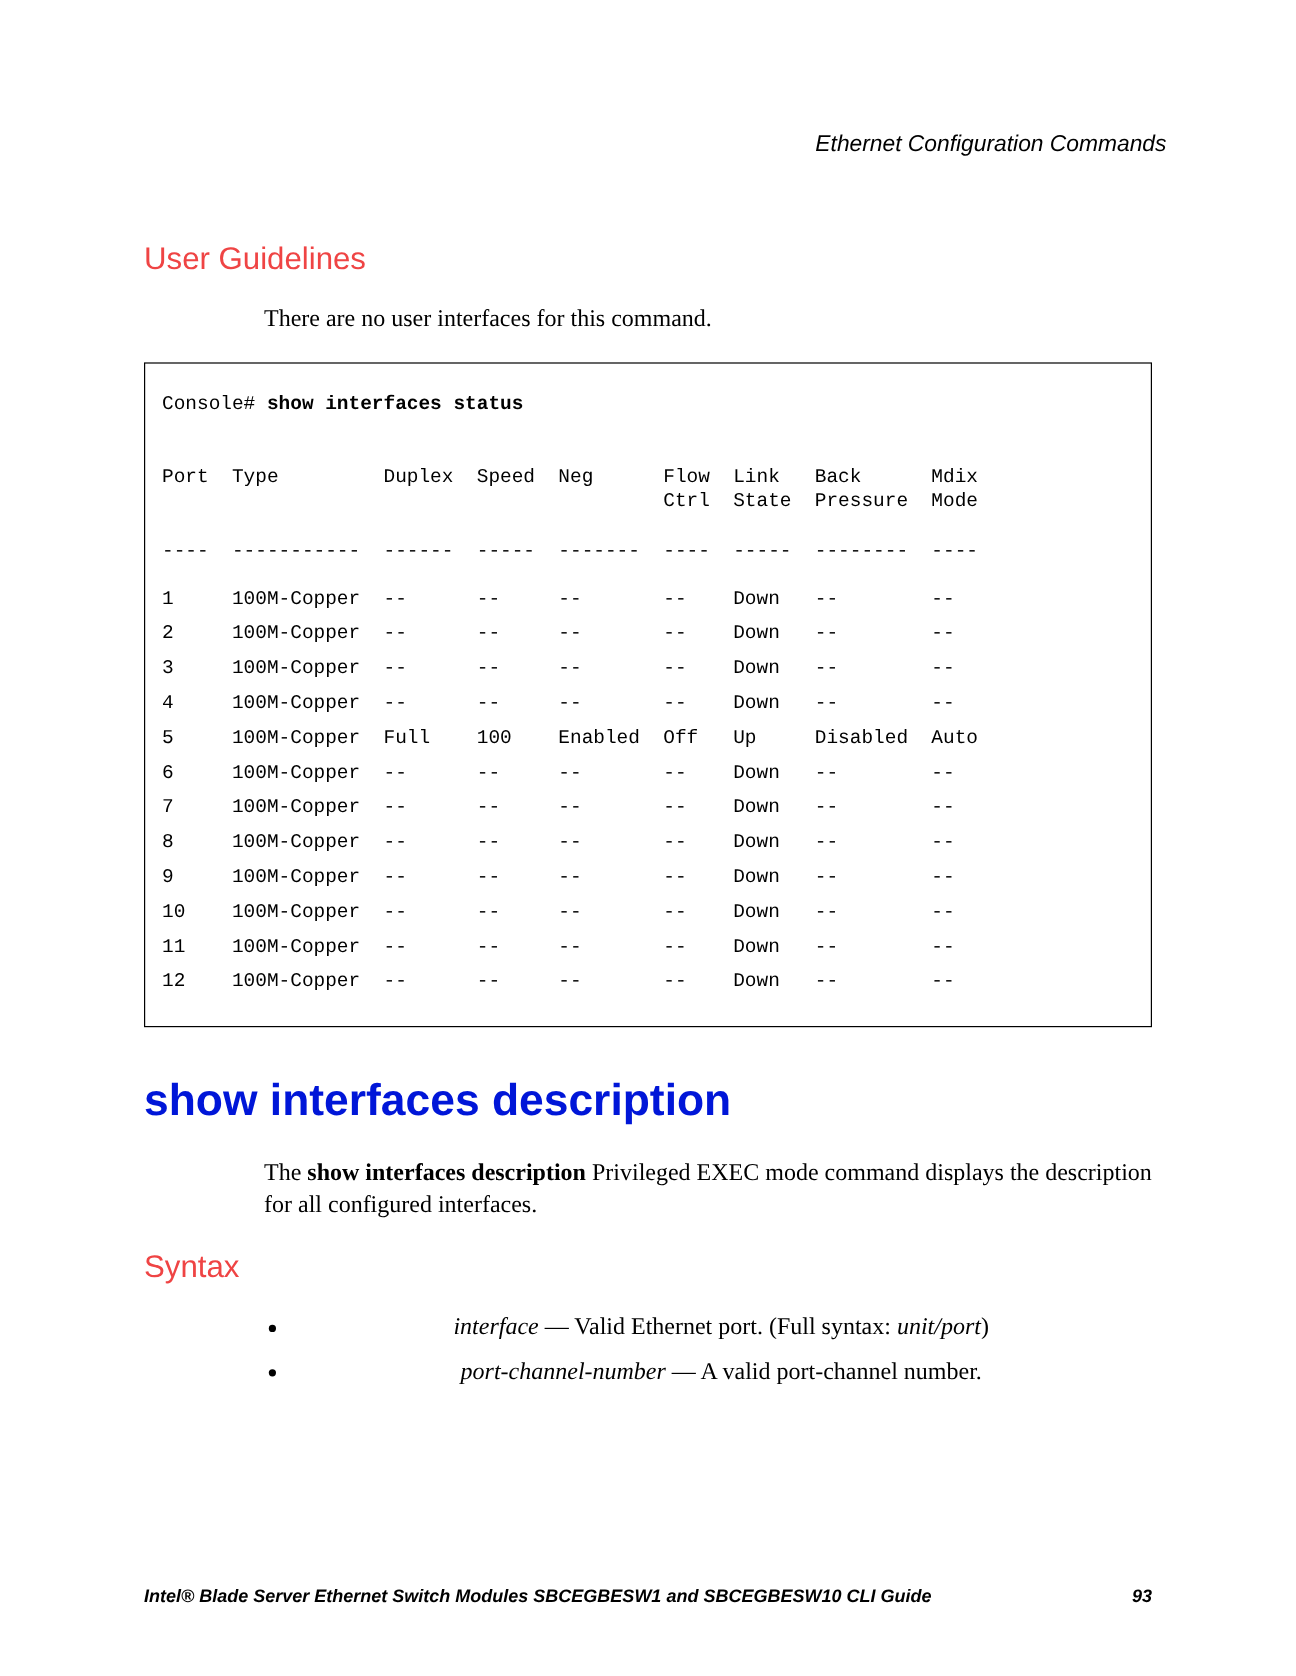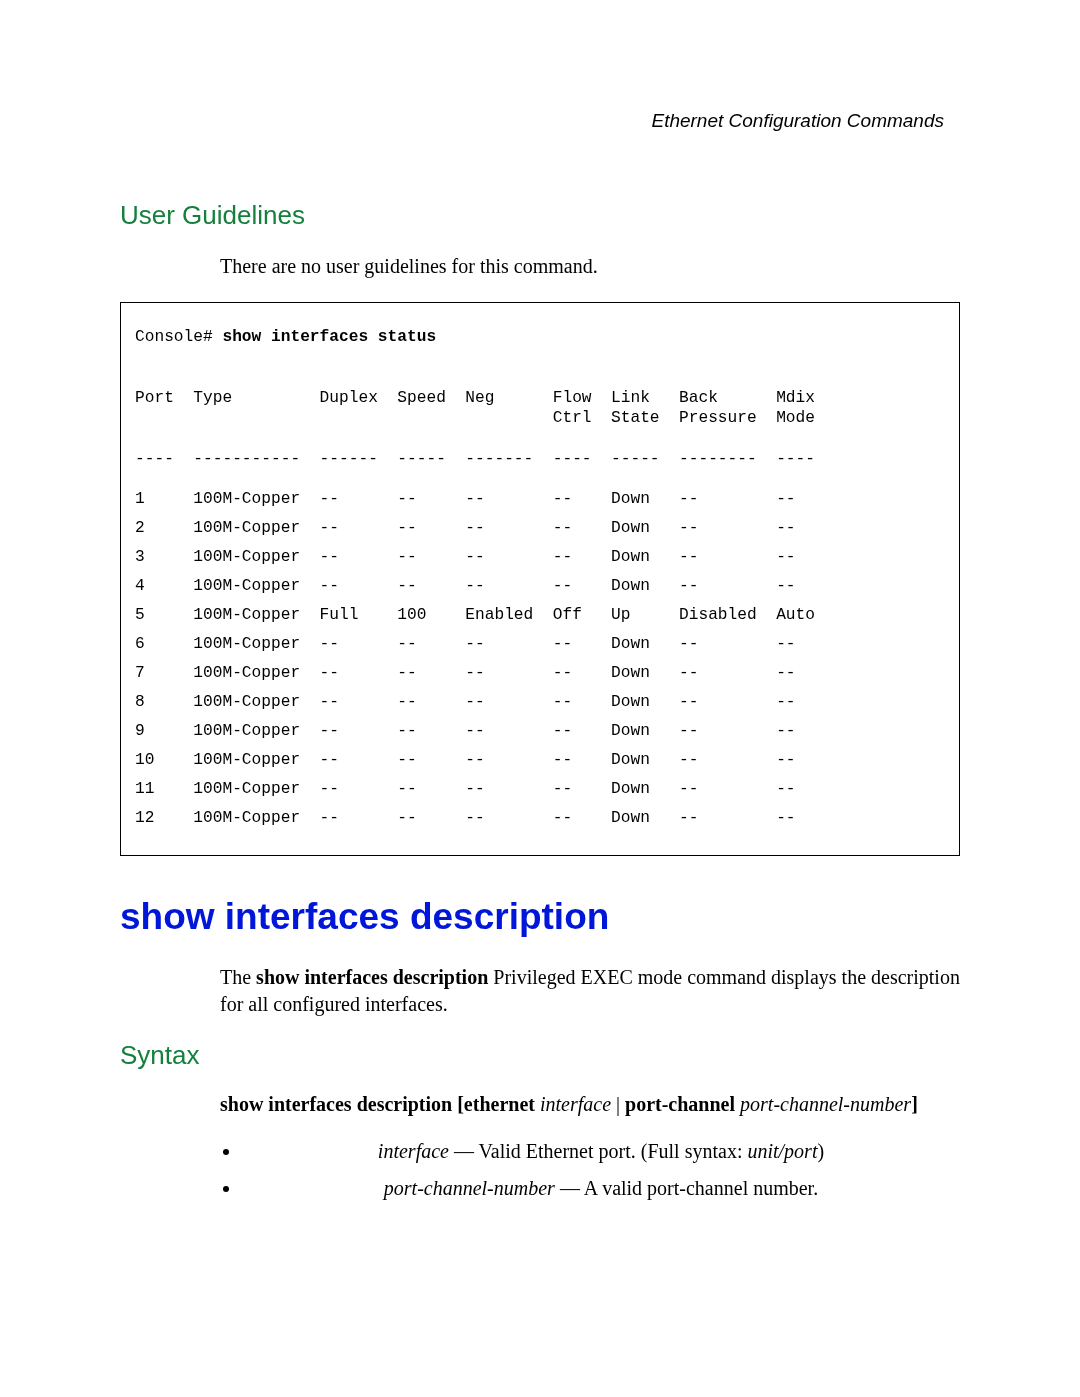--- a/index.html
+++ b/index.html
@@ -12,27 +12,27 @@
   .page {
     width: 1080px;
     height: 1397px;
     position: relative;
     box-sizing: border-box;
     padding: 110px 120px 0 120px;
   }
   .running-header {
     position: absolute;
     top: 110px;
-    right: 136px;
+    right: 108px;
     font-style: italic;
     font-size: 19px;
     font-family: Arial, Helvetica, sans-serif;
   }
   .h2 {
-    color: #15803d;
+    color: #ef4444;
     font-family: Arial, Helvetica, sans-serif;
     font-size: 26px;
     font-weight: 400;
     margin: 0 0 22px 0;
   }
   .h1 {
     color: #0016d8;
     font-family: Arial, Helvetica, sans-serif;
     font-size: 37px;
     font-weight: 700;
@@ -88,49 +88,45 @@
 </head>
 <body>
 
 <div class="page">
 
   <div class="running-header">Ethernet Configuration Commands</div>
 
   <div class="section-ug">
     <div class="h2">User Guidelines</div>
     <div class="body-indent">
-      <p class="body-text">There are no user guidelines for this command.</p>
+      <p class="body-text">There are no user interfaces for this command.</p>
     </div>
   </div>
 
 
   <div class="cli-box" id="cli-box"><span class="cli-row">Console# <span class="bold">show interfaces status</span></span><span class="cli-row">&nbsp;</span><span class="cli-row">&nbsp;</span><span class="cli-row">Port  Type         Duplex  Speed  Neg      Flow  Link   Back      Mdix</span><span class="cli-row">                                           Ctrl  State  Pressure  Mode</span><span class="cli-row">&nbsp;</span><span class="cli-row">----  -----------  ------  -----  -------  ----  -----  --------  ----</span><span class="cli-row">&nbsp;</span><span class="cli-row">1     100M-Copper  --      --     --       --    Down   --        --</span><span class="cli-row" style="font-size:7px;">&nbsp;</span><span class="cli-row">2     100M-Copper  --      --     --       --    Down   --        --</span><span class="cli-row" style="font-size:7px;">&nbsp;</span><span class="cli-row">3     100M-Copper  --      --     --       --    Down   --        --</span><span class="cli-row" style="font-size:7px;">&nbsp;</span><span class="cli-row">4     100M-Copper  --      --     --       --    Down   --        --</span><span class="cli-row" style="font-size:7px;">&nbsp;</span><span class="cli-row">5     100M-Copper  Full    100    Enabled  Off   Up     Disabled  Auto</span><span class="cli-row" style="font-size:7px;">&nbsp;</span><span class="cli-row">6     100M-Copper  --      --     --       --    Down   --        --</span><span class="cli-row" style="font-size:7px;">&nbsp;</span><span class="cli-row">7     100M-Copper  --      --     --       --    Down   --        --</span><span class="cli-row" style="font-size:7px;">&nbsp;</span><span class="cli-row">8     100M-Copper  --      --     --       --    Down   --        --</span><span class="cli-row" style="font-size:7px;">&nbsp;</span><span class="cli-row">9     100M-Copper  --      --     --       --    Down   --        --</span><span class="cli-row" style="font-size:7px;">&nbsp;</span><span class="cli-row">10    100M-Copper  --      --     --       --    Down   --        --</span><span class="cli-row" style="font-size:7px;">&nbsp;</span><span class="cli-row">11    100M-Copper  --      --     --       --    Down   --        --</span><span class="cli-row" style="font-size:7px;">&nbsp;</span><span class="cli-row">12    100M-Copper  --      --     --       --    Down   --        --</span><span class="cli-row" style="font-size:7px;">&nbsp;</span></div>
 
   <div class="h1">show interfaces description</div>
   <div class="body-indent">
     <p class="body-text">
       <span>The </span><b>show interfaces description</b><span> Privileged EXEC mode command displays the description for all configured interfaces.</span>
     </p>
   </div>
 
   <div>
     <div class="h2">Syntax</div>
-    <div class="body-indent">
-      <p class="syntax-line">
-        <span class="bold">show interfaces description</span>
-        <span class="bold">[ethernet</span>
-        <span class="ital">interface</span><span> | </span><span class="bold">port-channel</span>
-        <span class="ital">port-channel-number</span><span class="bold">]</span>
-      </p>
-    </div>
   </div>
 
   <div>
     <div class="body-indent">
       <ul class="params" id="params-list">
           <li><i>interface</i> — Valid Ethernet port. (Full syntax: <i>unit/port</i>)</li>
           <li><i>port-channel-number</i> — A valid port-channel number.</li>
         </ul>
     </div>
   </div>
 
+  <div class="footer">
+    <span>Intel® Blade Server Ethernet Switch Modules SBCEGBESW1 and SBCEGBESW10 CLI Guide</span>
+    <span>93</span>
+  </div>
 
 </div>
 
 </body></html>

